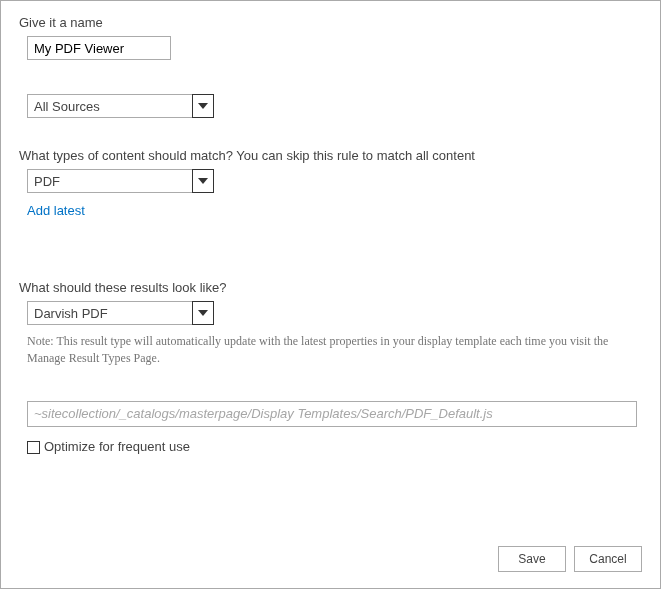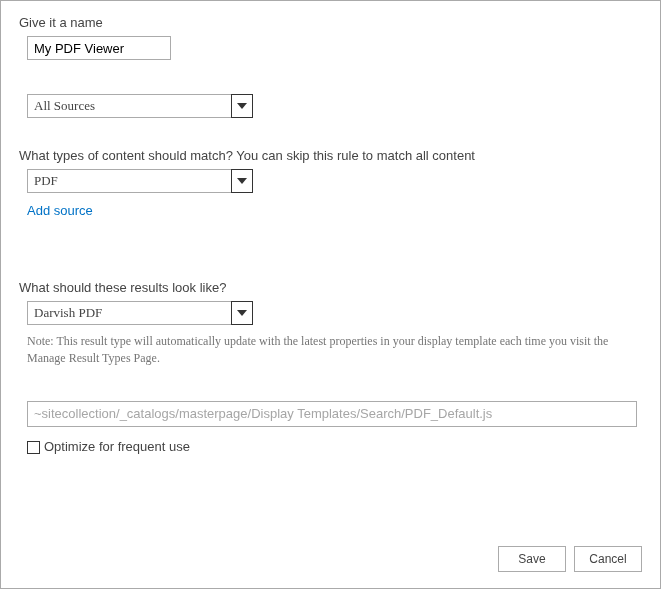--- a/index.html
+++ b/index.html
@@ -28,23 +28,22 @@
     width: 144px;
     height: 24px;
     padding: 2px 6px;
     font-family: inherit;
     font-size: 13px;
     border: 1px solid #ababab;
     margin-left: 8px;
   }
   .select-wrap {
     position: relative;
-    width: 226px;
-    margin-left: 8px;
-    font-family: Liberation Serif, serif;
+    width: 187px;
+    margin-left: 8px;
   }
   .select-box {
     width: 100%;
     height: 24px;
     border: 1px solid #ababab;
     background: #fff;
     padding: 2px 6px;
     font-size: 13px;
     display: flex;
     align-items: center;
@@ -82,20 +81,21 @@
   }
   .url-input {
     width: 610px;
     height: 26px;
     border: 1px solid #ababab;
     background: #fff;
     color: #a6a6a6;
     font-size: 13px;
     padding: 2px 6px;
     margin-left: 8px;
+    font-style: italic;
   }
   .checkbox-row {
     display: flex;
     align-items: flex-end;
     margin-left: 8px;
     margin-top: 12px;
     gap: 4px;
   }
   .checkbox {
     width: 13px;
@@ -156,21 +156,21 @@
     <div class="select-wrap">
       <div class="select-box">
           <span>PDF</span>
         </div>
       <div class="select-caret">
         <svg class="caret-svg" viewBox="0 0 10 6">
             <path d="M0 0 L5 6 L10 0 Z" fill="#333"></path>
           </svg>
       </div>
     </div>
-    <span class="link">Add source</span>
+    <span class="link">Add latest</span>
   </div>
 
   <div class="spacer"></div>
 
   <div class="section">
     <div class="label">What should these results look like?</div>
     <div class="select-wrap">
       <div class="select-box">
           <span>Darvish PDF</span>
         </div>

